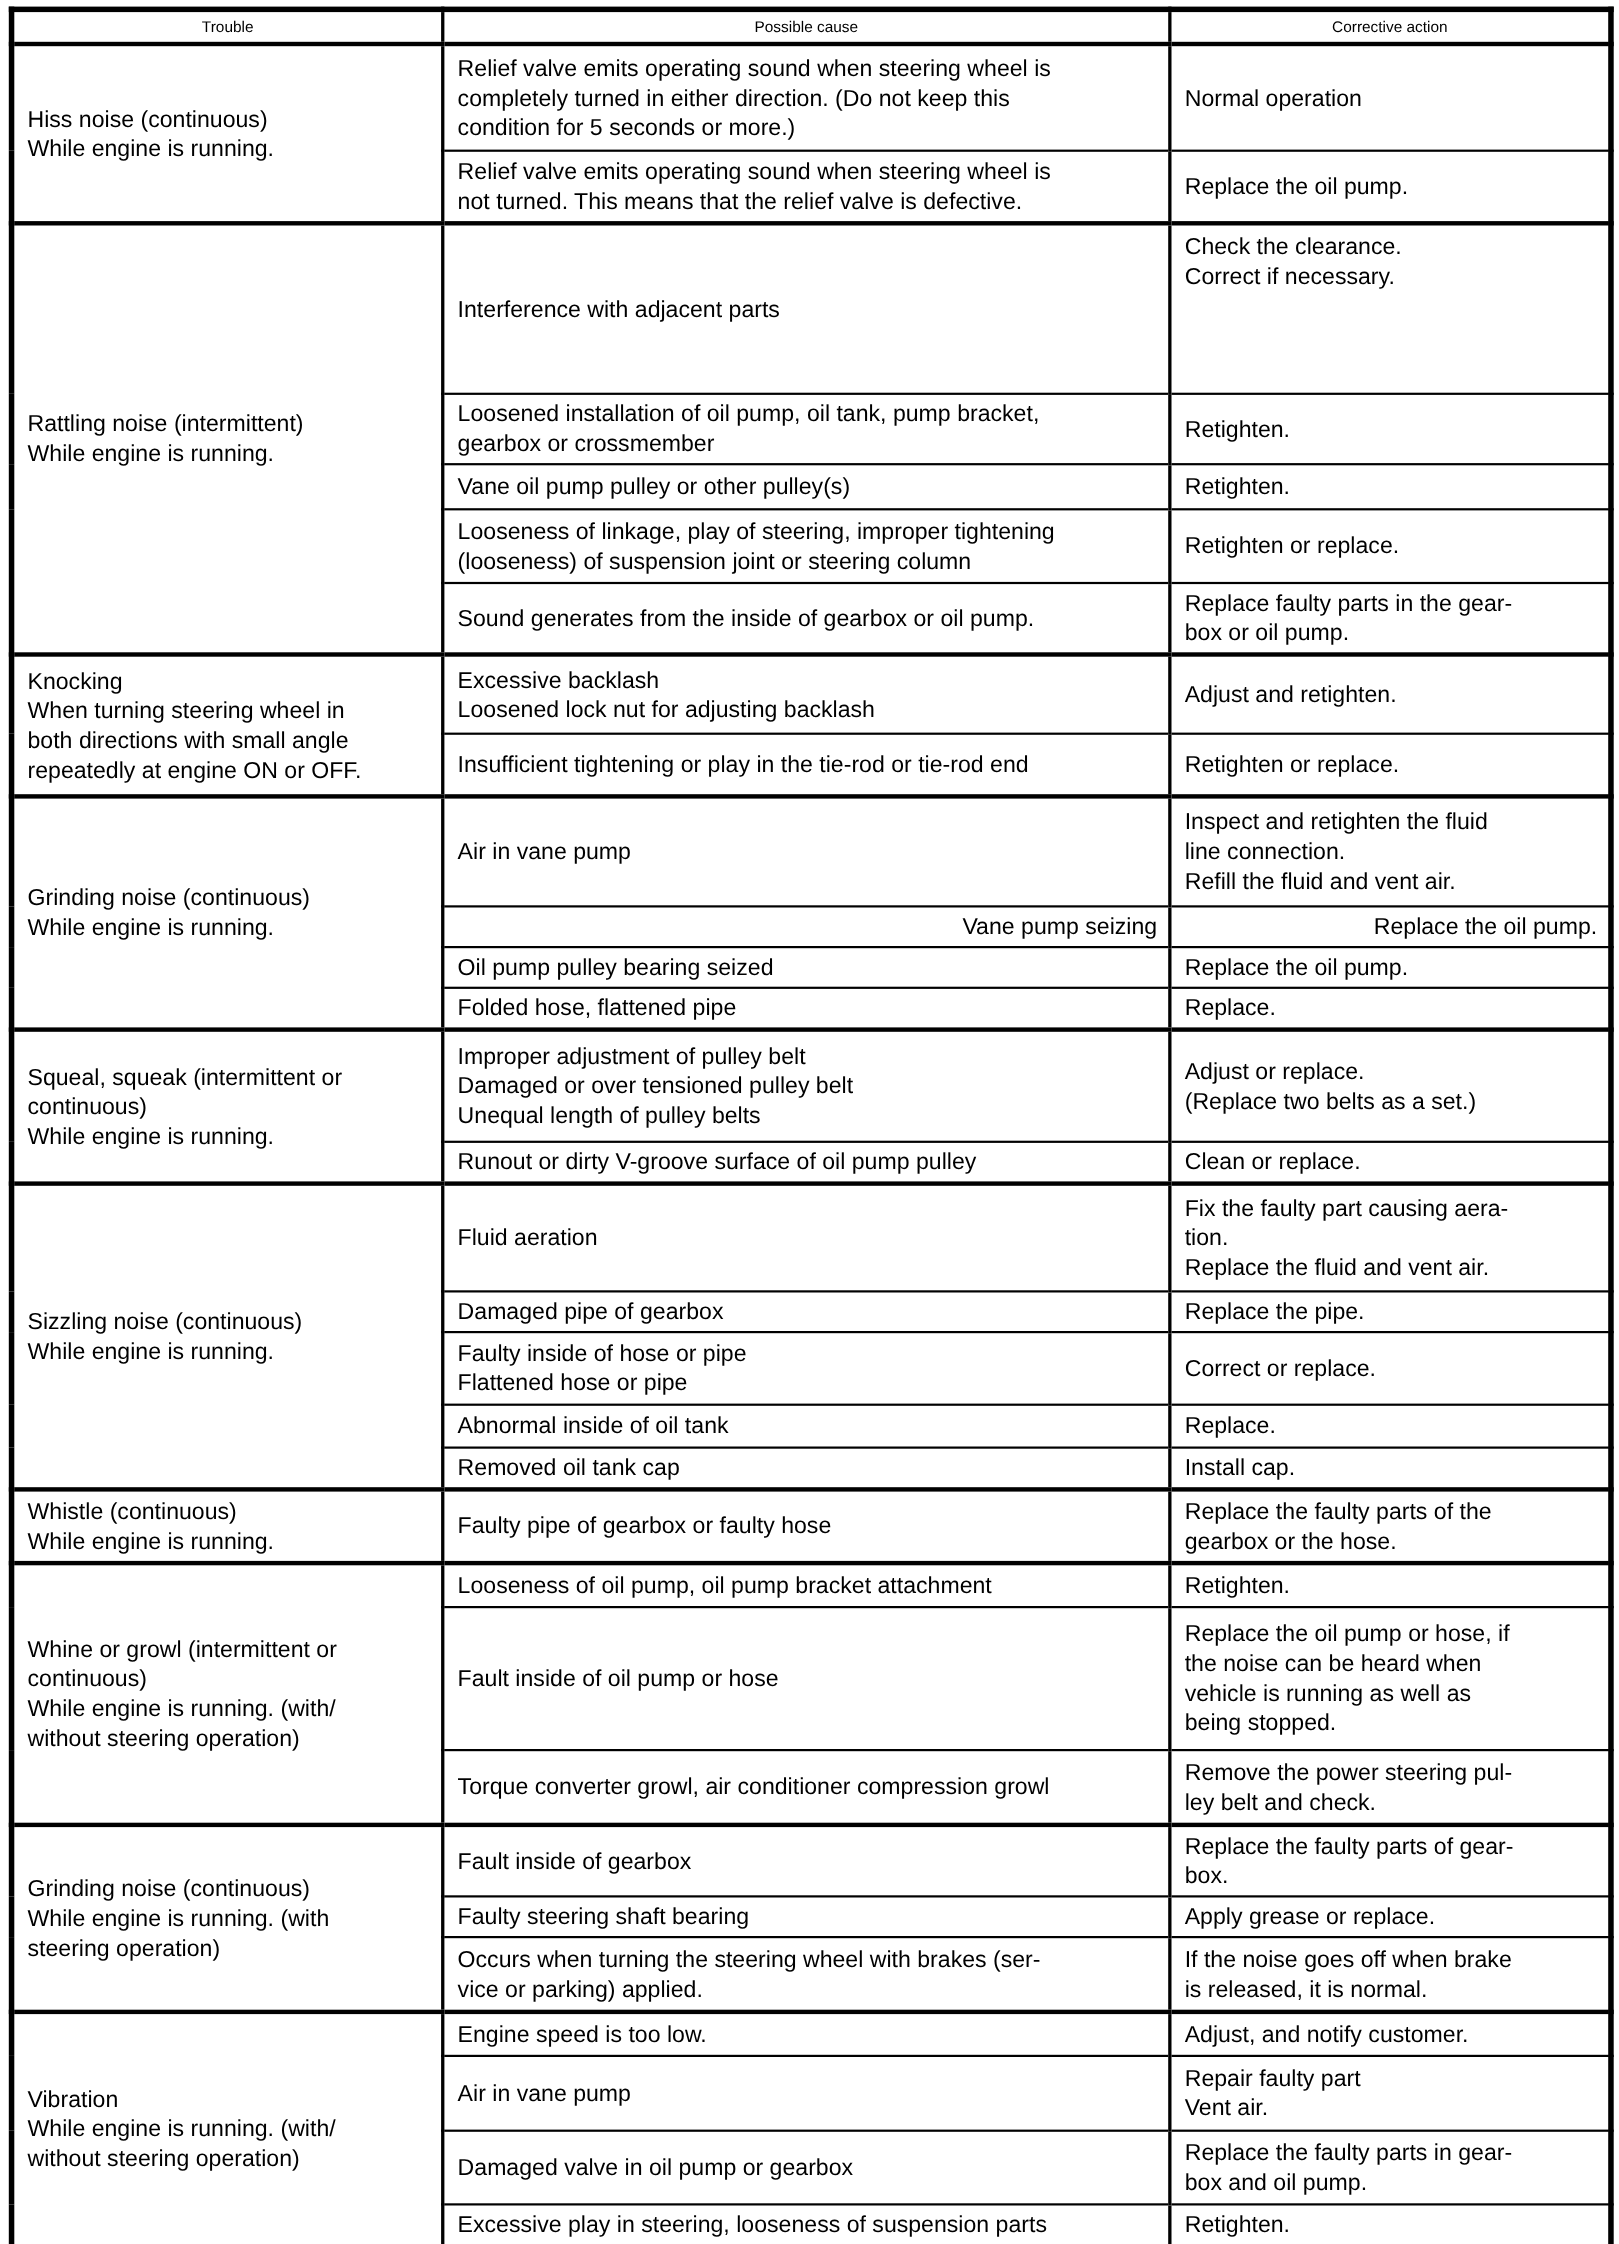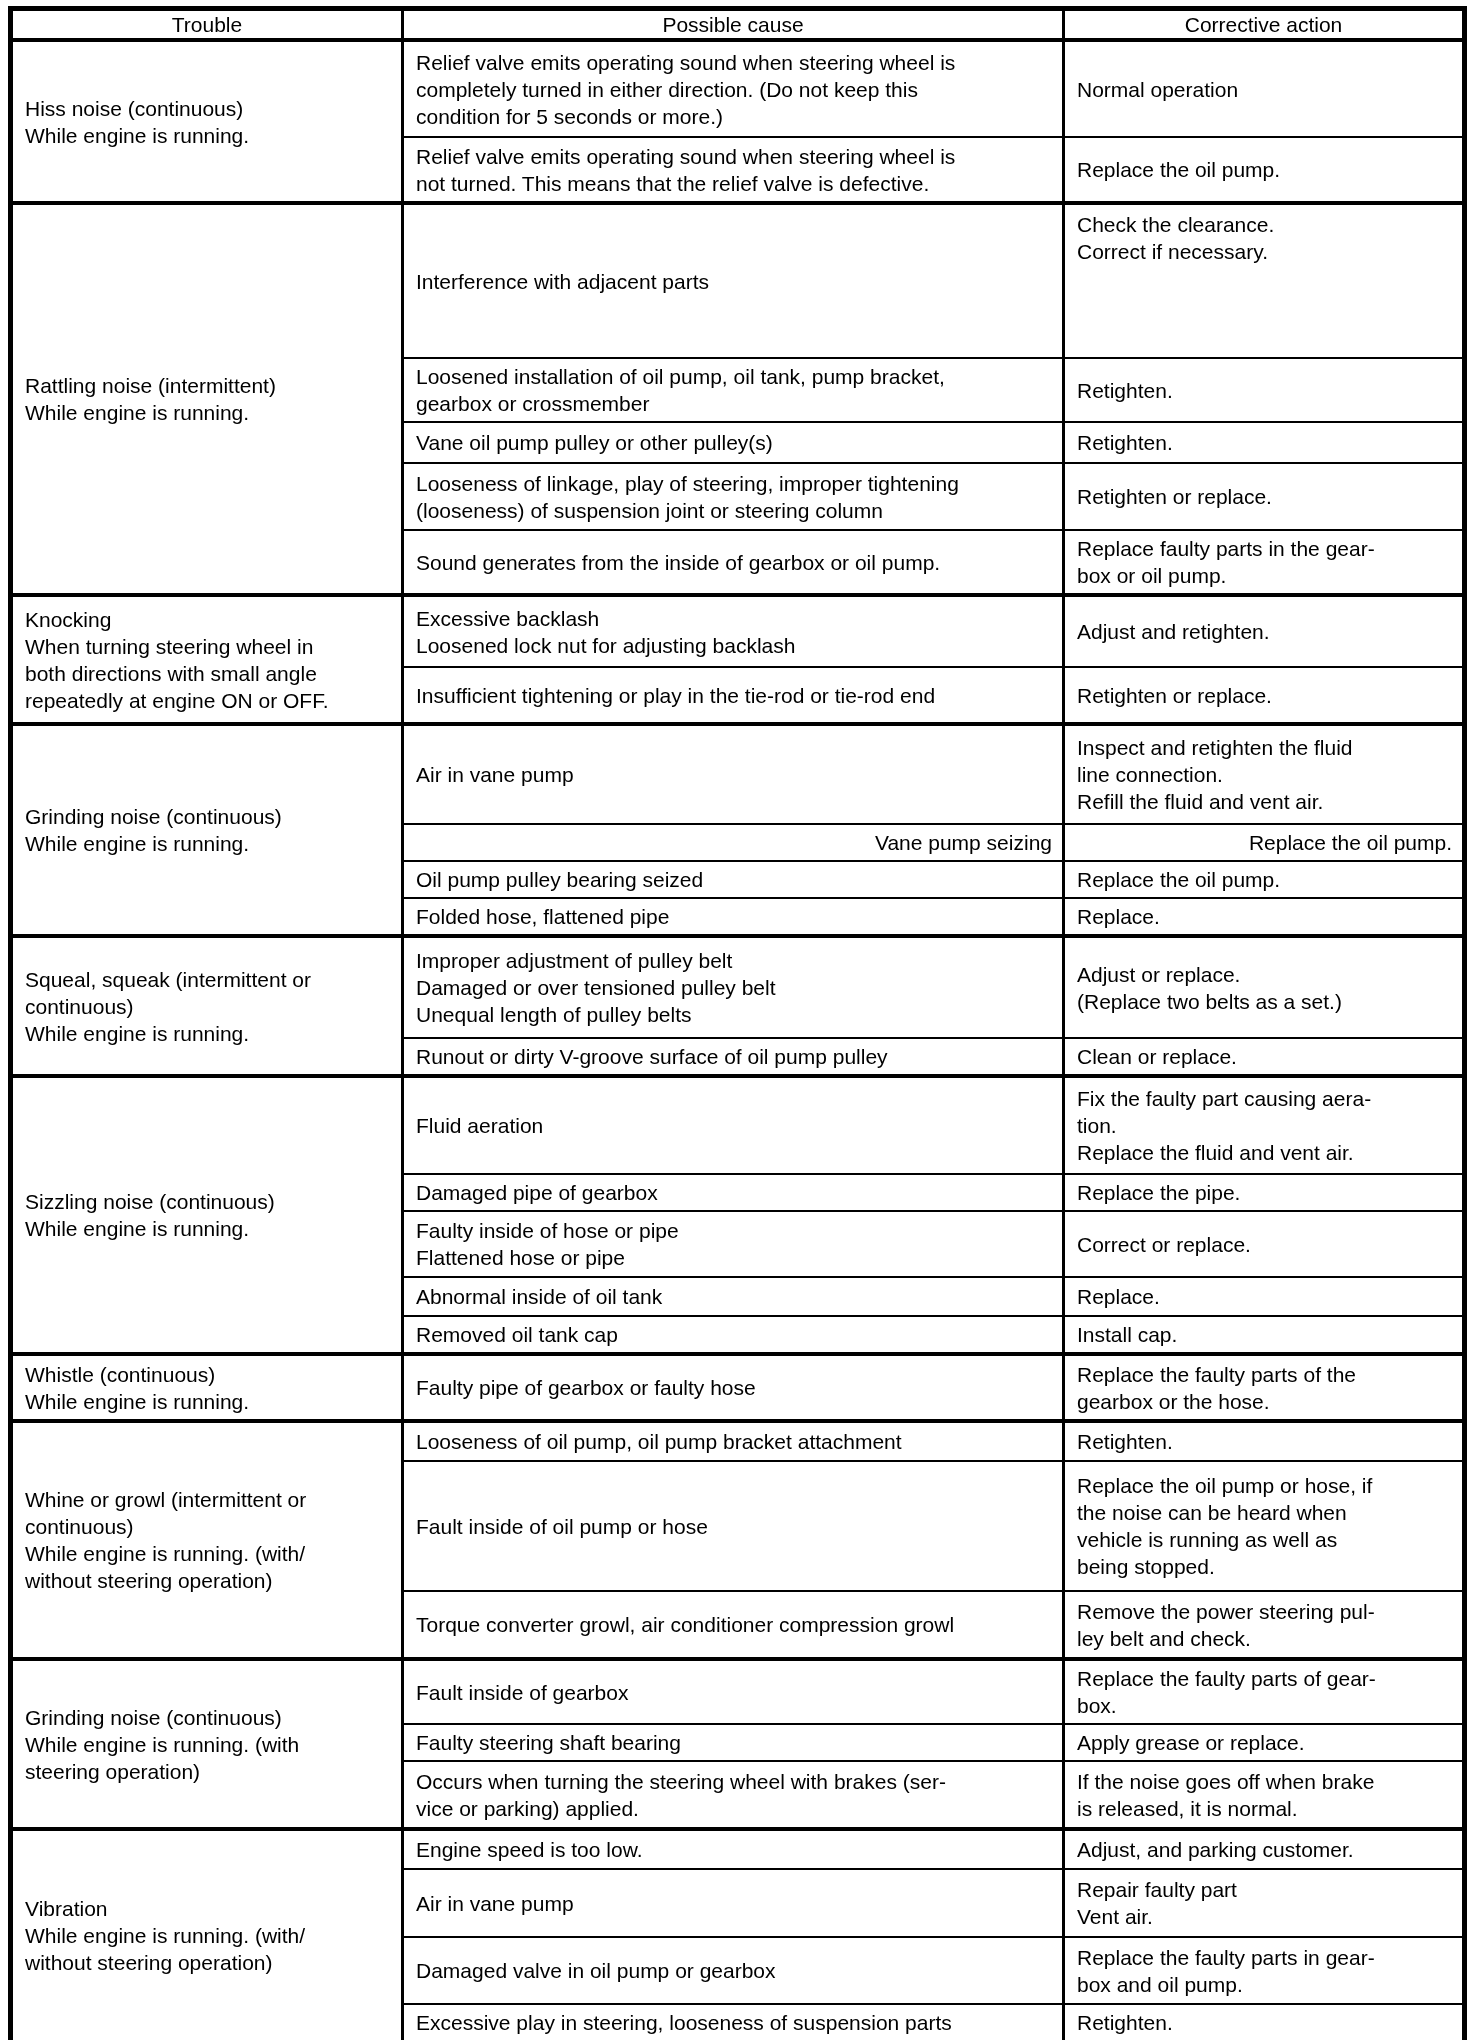--- a/index.html
+++ b/index.html
@@ -35,21 +35,21 @@
     border-left-width: 3px;
     border-right-width: 3px;
   }
   thead tr { border-bottom: 4px solid #000000; }
   thead th {
     height: 30px;
     font-weight: normal;
     text-align: center;
     vertical-align: middle;
     padding: 0;
-    font-size: 21px;
+    font-size: 14px;
   }
   tbody tr.group-start td { border-top: 4px solid #000000; }
   tbody td {
     vertical-align: middle;
     white-space: pre-line;
     padding: 4px 10px 4px 12px;
   }
   td.trouble-cell { vertical-align: middle; }
   td.action-cell.v-top { vertical-align: top; padding-top: 6px; }
 </style>
@@ -225,21 +225,21 @@
           <td class="cause-cell">Occurs when turning the steering wheel with brakes (ser-
 vice or parking) applied.</td>
           <td class="action-cell">If the noise goes off when brake
 is released, it is normal.</td>
         </tr>
         <tr class="group-start" style="height: 40px;">
           <td rowspan="4" class="trouble-cell">Vibration
 While engine is running. (with/
 without steering operation)</td>
           <td class="cause-cell">Engine speed is too low.</td>
-          <td class="action-cell">Adjust, and parking customer.</td>
+          <td class="action-cell">Adjust, and notify customer.</td>
         </tr>
         <tr class="sub-row" style="height: 68px;">
           <td class="cause-cell">Air in vane pump</td>
           <td class="action-cell">Repair faulty part
 Vent air.</td>
         </tr>
         <tr class="sub-row" style="height: 67px;">
           <td class="cause-cell">Damaged valve in oil pump or gearbox</td>
           <td class="action-cell">Replace the faulty parts in gear-
 box and oil pump.</td>

